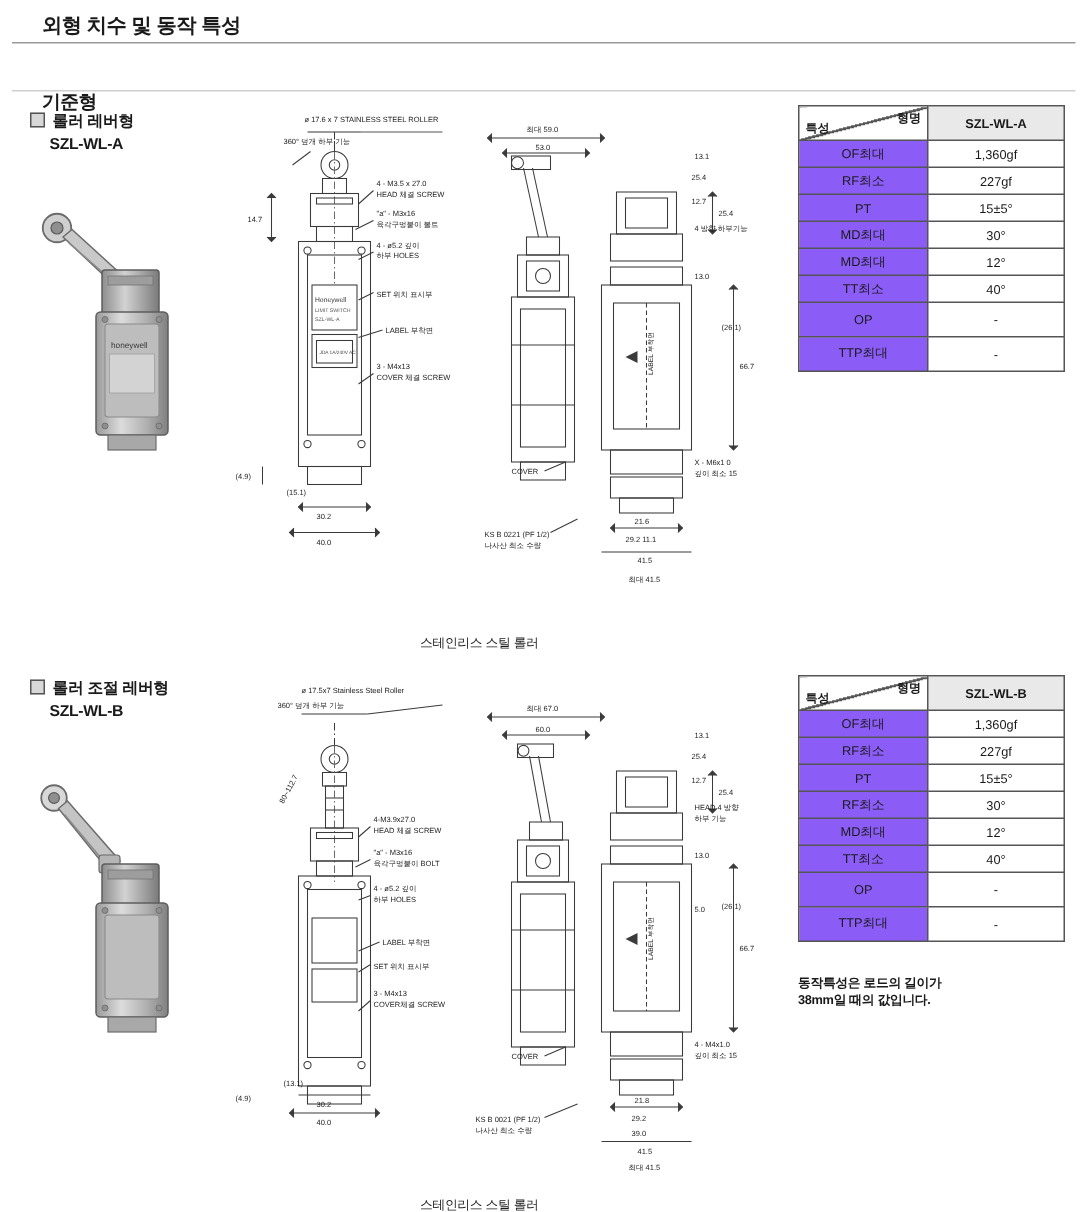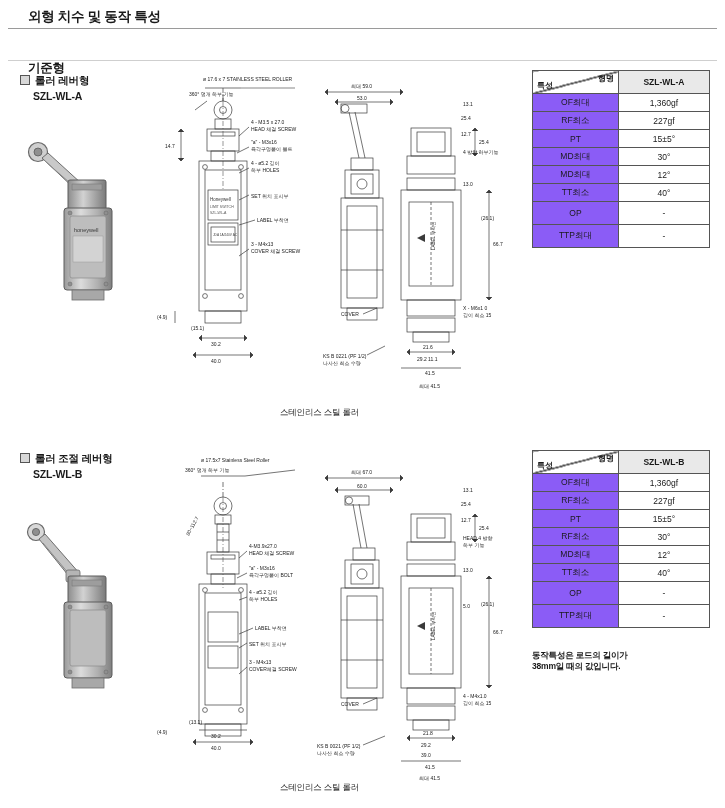--- a/index.html
+++ b/index.html
@@ -69,21 +69,21 @@
         #555 48%, #555 52%,
         transparent 52%, transparent 100%);
   }
   .spec .diag .tl{position:absolute;left:4px;bottom:2px;font-size:8px;}
   .spec .diag .br{position:absolute;right:4px;top:2px;font-size:8px;}
 
   .note{
     position:absolute;font-size:8.5px;line-height:1.35;letter-spacing:-0.2px;
   }
   .caption{
-    position:absolute;font-size:8.5px;letter-spacing:-0.2px;
+    position:absolute;font-size:8.5px;letter-spacing:-0.2px;margin-top:16px;
   }
 </style>
 </head>
 <body>
 
 <div class="page">
 
   <div class="title-main">외형 치수 및 동작 특성</div>
   <div class="title-rule"></div>
   <div class="title-sub">기준형</div>

